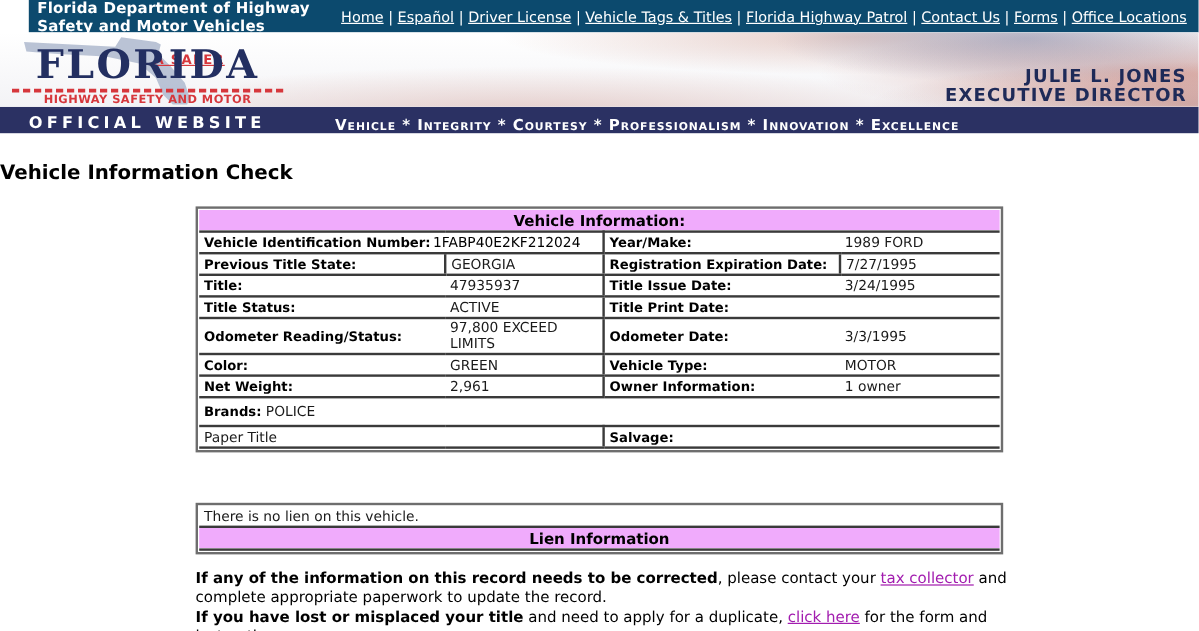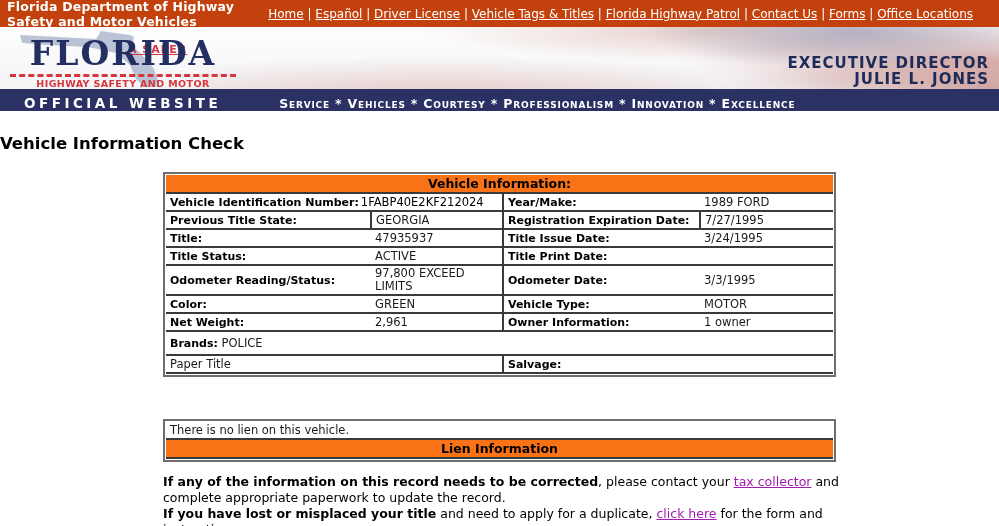--- a/index.html
+++ b/index.html
@@ -1,23 +1,24 @@
 <!DOCTYPE html>
 <html><head>
 <meta charset="utf-8">
 <style>
   * { margin: 0; padding: 0; box-sizing: border-box; }
   body { background: #ffffff; font-family: "DejaVu Sans", "Liberation Sans", sans-serif; }
   #page { position: relative; width: 999px; height: 526px; background: #ffffff; overflow: hidden; }
 
   
   .topbar {
-    height: 27px; background: #c2410c; color: #ffffff;
+    height: 27px; background: #0c4a6e; color: #ffffff;
     display: flex; align-items: center; justify-content: space-between;
-    padding: 0 26px 0 7px;
+    padding: 0 10px 0 7px;
+    margin-left: 24px;
   }
   .topbar-title { font-size: 12.5px; font-weight: bold; letter-spacing: .2px; }
   .topnav { font-size: 12px; white-space: nowrap; }
   .topnav a { color: #ffffff; text-decoration: underline; cursor: pointer; }
   .navsep { color: #ffffff; }
 
   
   .header { position: relative; height: 62px; background: linear-gradient(180deg, #ffffff, #f3f3f6); overflow: hidden; }
   .flagbg {
     position: absolute; left: 200px; right: 0; top: 0; bottom: 0;
@@ -46,21 +47,21 @@
   .motto { font-variant: small-caps; font-size: 12.5px; font-weight: bold; letter-spacing: .8px; margin-left: 58px; white-space: nowrap; }
 
   
   .page-title { margin-top: 23px; text-align: left; font-size: 16.5px; font-weight: bold; color: #000000; }
 
   .tbl-wrap { margin-left: 163px; width: 673px; border: 2px solid #6e6e6e; background: #ffffff; padding: 1px; }
   .veh { margin-top: 19px; }
   .lien { margin-top: 42px; }
   table { border-collapse: collapse; table-layout: fixed; width: 667px; }
   td { border-bottom: 2px solid #3a3a3a; padding: 1px 4px; font-size: 11.5px; color: #1a1a1a; height: 16px; vertical-align: middle; overflow: hidden; }
-  td.hdr { background: #f97316; text-align: center; font-weight: bold; font-size: 12.5px; color: #000; height: 17px; }
+  td.hdr { background: #f0abfc; text-align: center; font-weight: bold; font-size: 12.5px; color: #000; height: 17px; }
   td.lbl { font-weight: bold; font-size: 11px; color: #000; white-space: nowrap; }
   td.val { font-size: 11.5px; }
   td.halfdiv { border-left: 2px solid #3a3a3a; }   
   td.celldiv { border-left: 2px solid #3a3a3a; }   
   td.plain { font-weight: normal; font-size: 11.5px; }
   .vin-val { font-weight: normal; font-size: 11.5px; padding-left: 2px; }
   .wrapcell { display: inline-block; max-width: 112px; line-height: 13px; }
   td.brands { padding: 4px 4px; }
   .b { font-weight: bold; font-size: 11px; color: #000; }
 
@@ -84,28 +85,28 @@
     <div class="logo">
       <svg class="fl-state" width="165" height="60" viewBox="0 0 165 60">
         <path d="M2 6 L78 10 L83 2 L112 6 L116 8 L114 16 L124 26 L136 40 L140 52 L138 58 L126 58 L118 50 L112 36 L98 24 L70 18 L30 16 L4 14 Z" fill="#b3bdd0" opacity="0.9"></path>
       </svg>
       <span class="a-safer">A SAFER</span>
       <div class="florida-word">FLORIDA</div>
       <div class="red-dash"></div>
       <div class="logo-sub">HIGHWAY SAFETY AND MOTOR VEHICLES</div>
     </div>
     <div class="director">
+      <div>JULIE L. JONES</div>
       <div>EXECUTIVE DIRECTOR</div>
-      <div>JULIE L. JONES</div>
     </div>
   </div>
 
   <div class="mottobar">
     <span class="official">OFFICIAL WEBSITE</span>
-    <span class="motto">Service * Vehicles * Courtesy * Professionalism * Innovation * Excellence</span>
+    <span class="motto">Vehicle * Integrity * Courtesy * Professionalism * Innovation * Excellence</span>
   </div>
 
   <div class="page-title">Vehicle Information Check</div>
 
   <div class="tbl-wrap veh">
     <table>
       <colgroup>
           <col style="width:205px">
           <col style="width:132px">
           <col style="width:197px">

